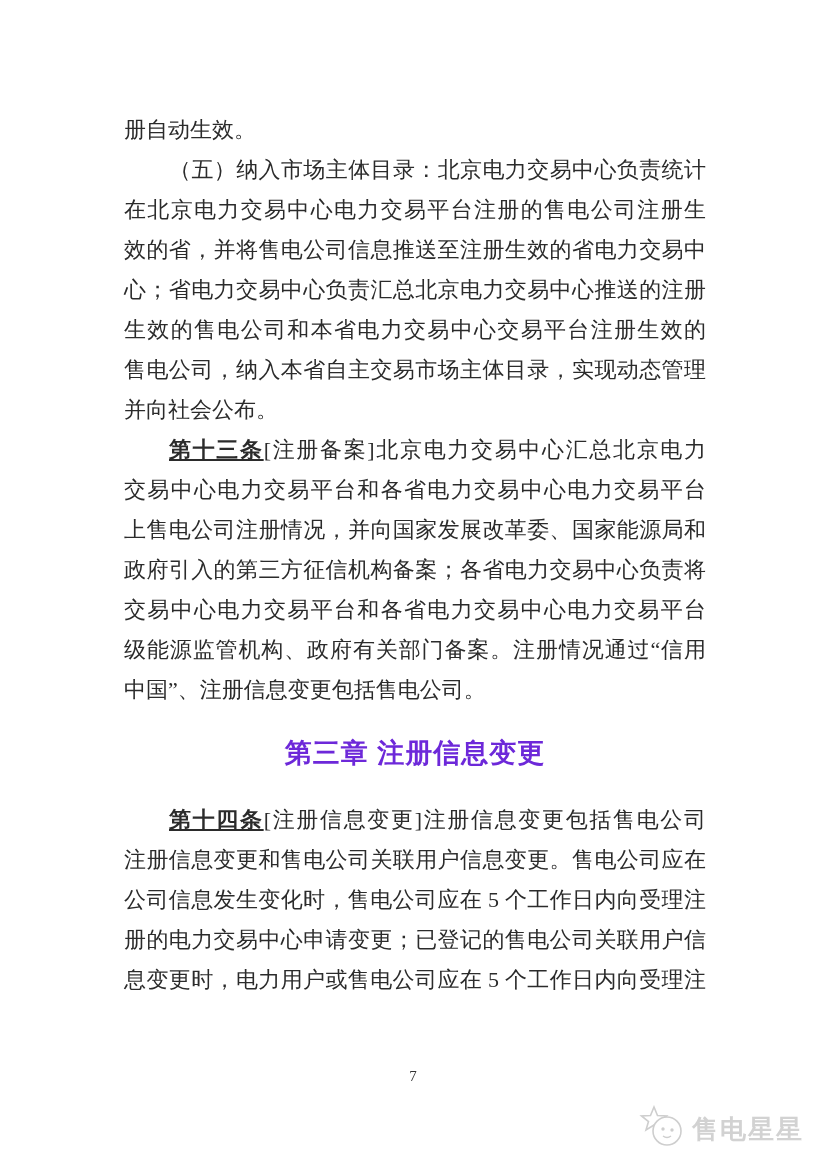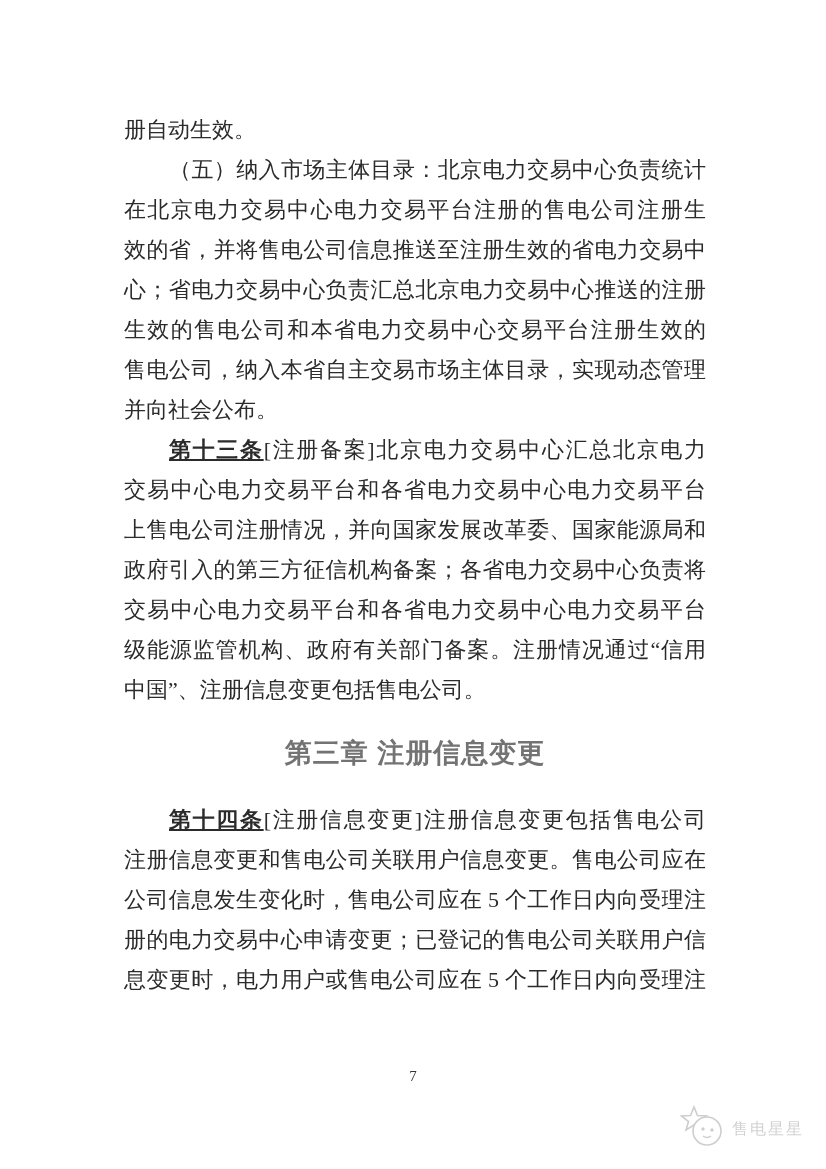--- a/index.html
+++ b/index.html
@@ -33,21 +33,21 @@
   .lead { font-weight: 700; text-decoration: underline; }
   .indent { text-indent: 45px; }
   .chapter {
     margin-top: 26px;
     height: 34px;
     line-height: 34px;
     text-align: center;
     font-family: "Liberation Sans", "DejaVu Sans", sans-serif;
     font-weight: 700;
     font-size: 27px;
-    color: #737373;
+    color: #6d28d9;
     letter-spacing: 1px;
   }
   .block-after-heading { margin-top: 30px; }
   .page-number {
     position: absolute;
     left: 0;
     top: 1068px;
     width: 100%;
     text-align: center;
     font-size: 15px;
@@ -56,22 +56,22 @@
   .watermark {
     position: absolute;
     right: 22px;
     bottom: 16px;
     display: flex;
     align-items: center;
     gap: 7px;
   }
   .watermark-text {
     font-family: "Liberation Sans", "DejaVu Sans", sans-serif;
-    font-weight: 400;
-    font-size: 16px;
+    font-weight: 700;
+    font-size: 26px;
     color: #d2d2d2;
     letter-spacing: 2px;
   }
 </style>
 </head>
 <body>
 
 <div class="page">
 
   <div class="content">

